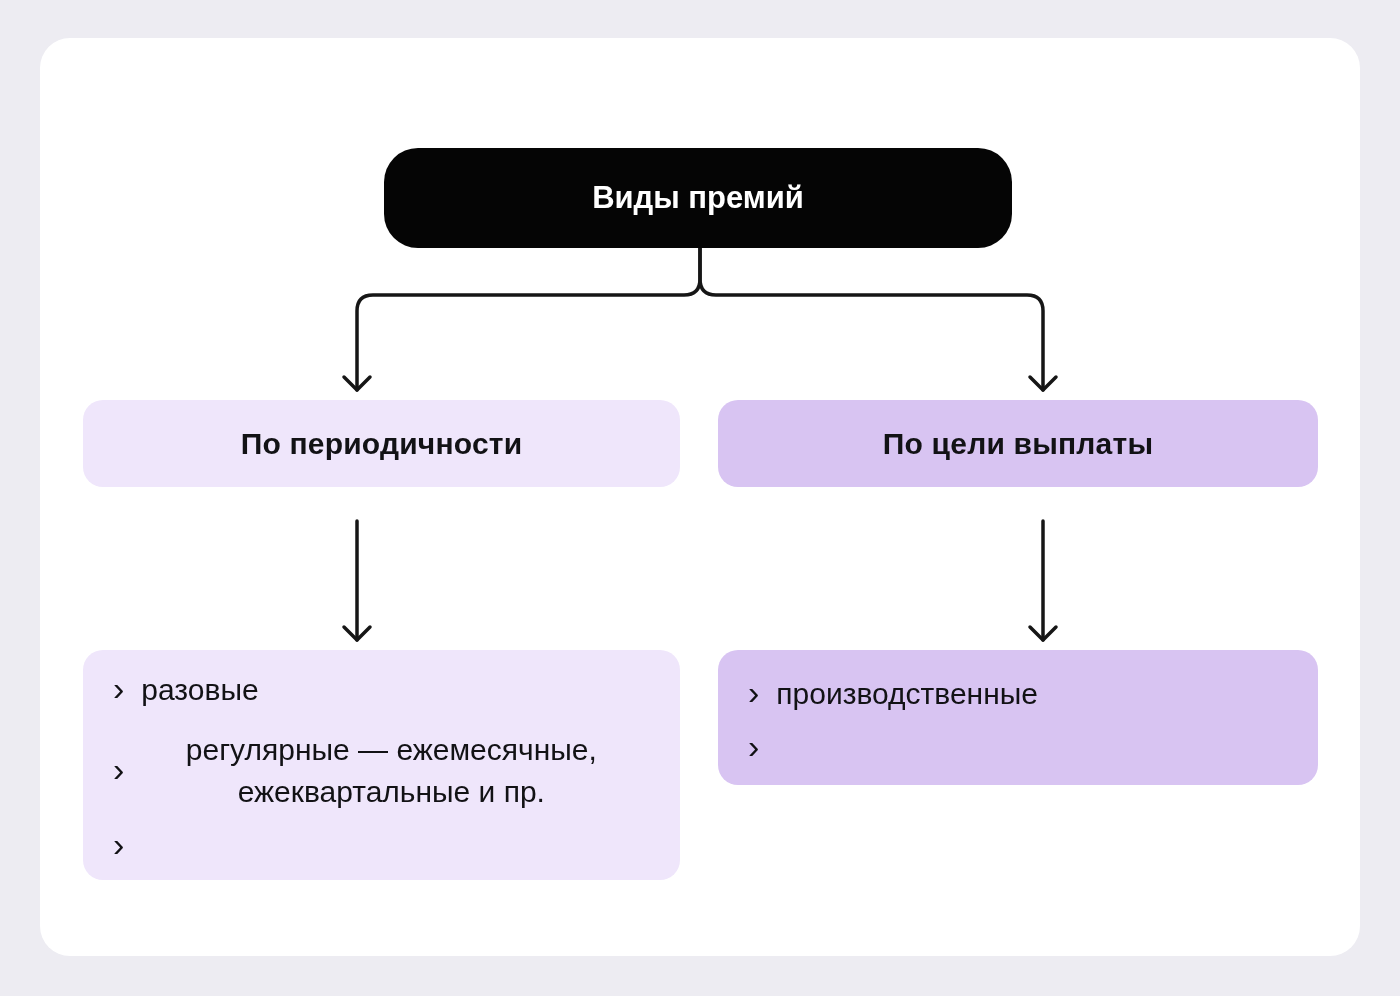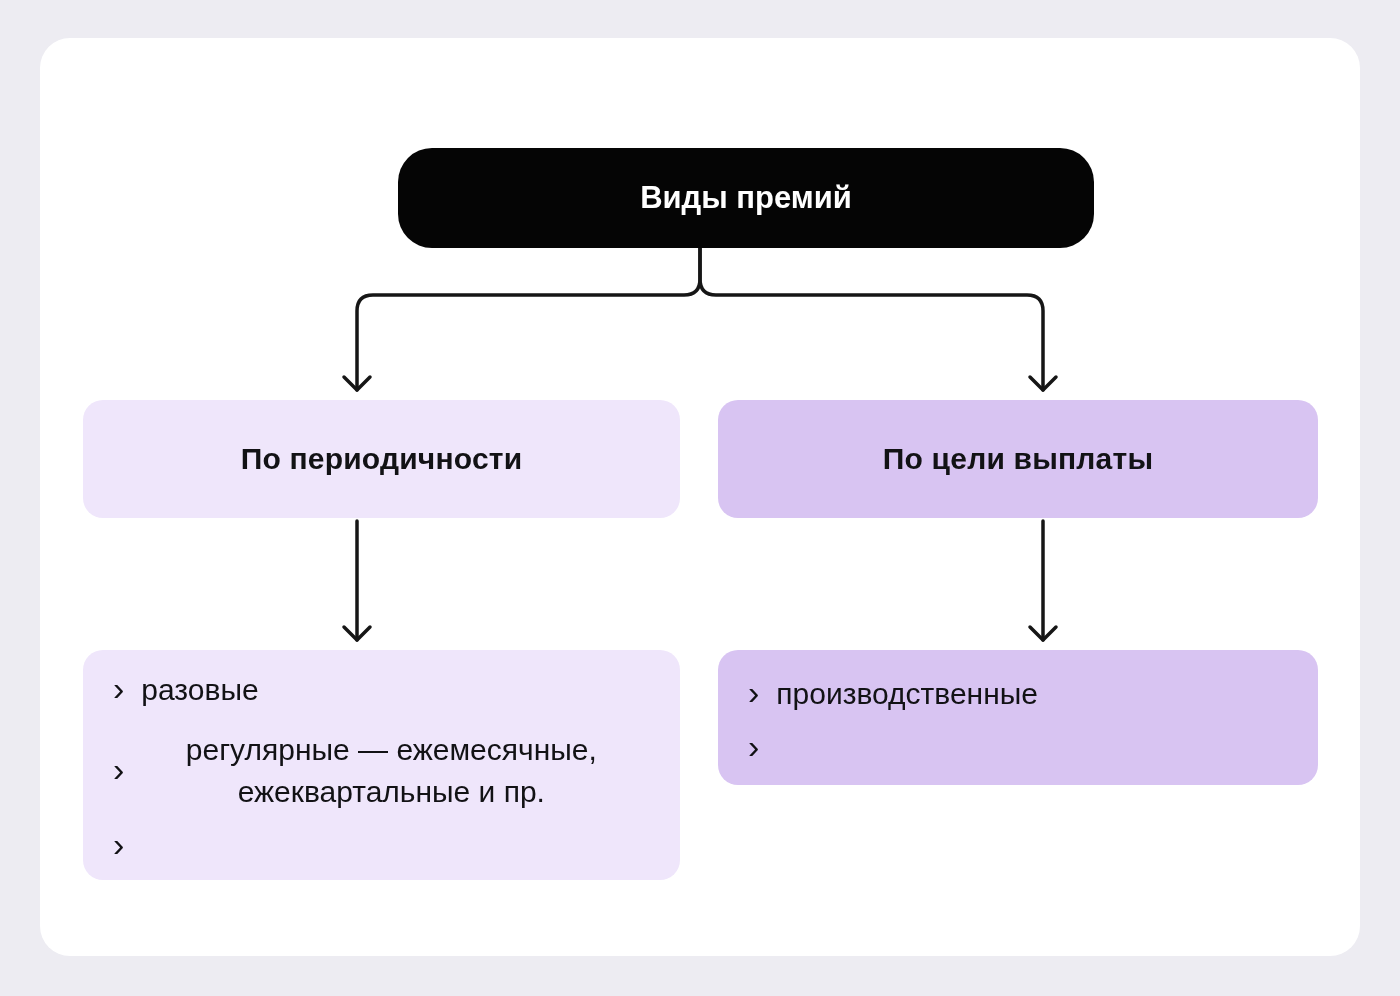--- a/index.html
+++ b/index.html
@@ -27,26 +27,26 @@
     width:1320px;height:918px;
     background:var(--card-bg);
     border-radius:30px;
   }
   .node{
     position:absolute;
     display:flex;align-items:center;justify-content:center;
     border-radius:20px;
   }
   .root-box{
-    left:398px;top:148px;width:696px;height:100px;
+    left:384px;top:148px;width:628px;height:100px;
     background:var(--root-bg);
     border-radius:34px;
   }
   .root-box .node-label{color:var(--root-text);font-size:31px;font-weight:700;}
-  .branch-box{height:118px;top:400px;}
+  .branch-box{height:87px;top:400px;}
   .branch-box .node-label{font-size:30px;font-weight:700;letter-spacing:.2px;}
   .branch-left{left:83px;width:597px;background:var(--pale-lavender);}
   .branch-right{left:718px;width:600px;background:var(--mid-lavender);}
   .list-box{
     position:absolute;
     border-radius:20px;
     display:flex;flex-direction:column;justify-content:center;
     gap:18px;
     padding:20px 28px 20px 30px;
   }

